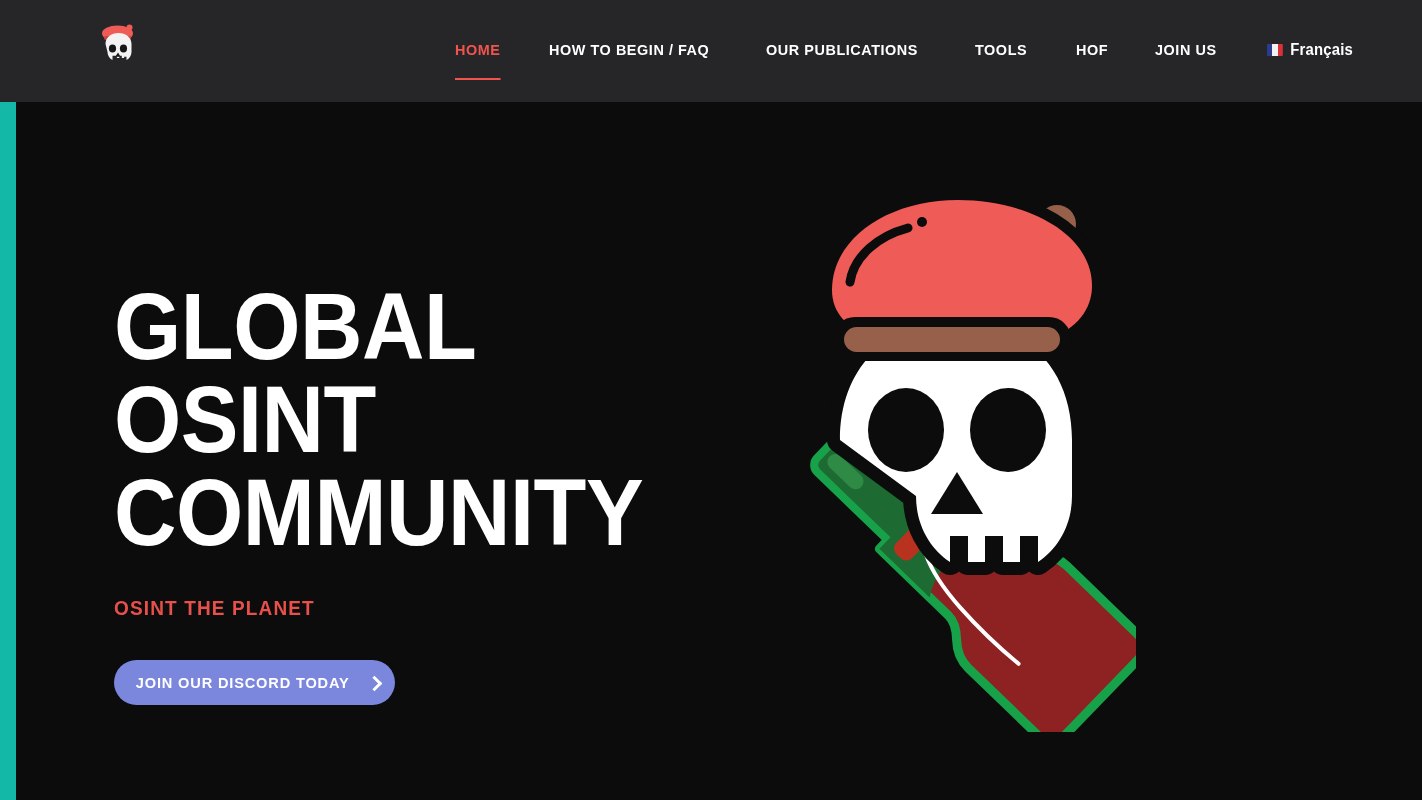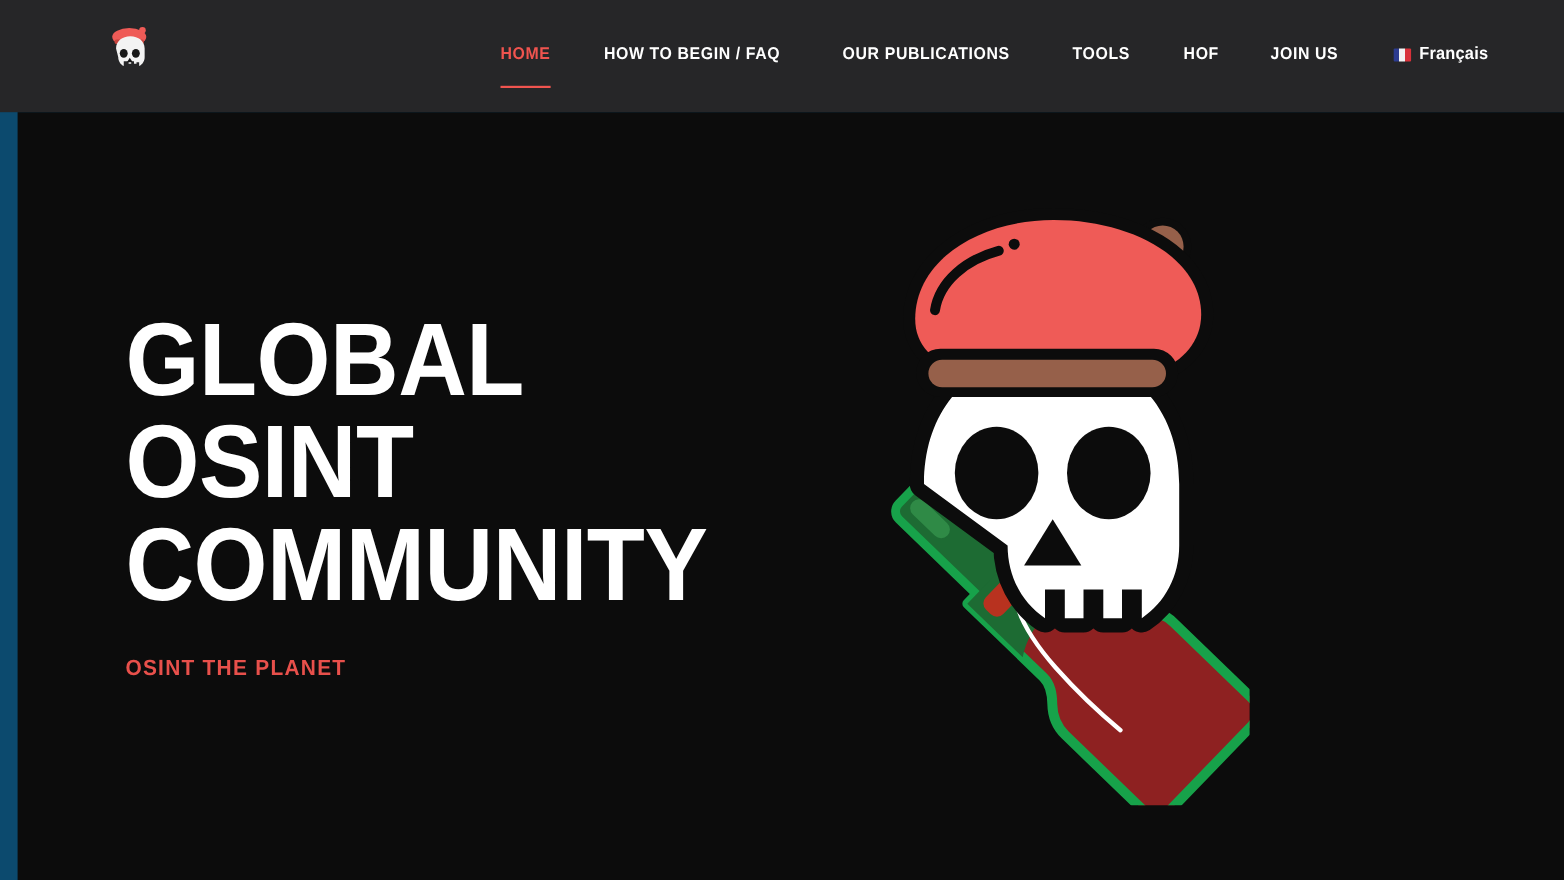--- a/index.html
+++ b/index.html
@@ -9,21 +9,21 @@
     height: 800px;
     overflow: hidden;
     background: #0c0c0c;
     font-family: "Liberation Sans", sans-serif;
   }
 
   .page {
     position: relative;
     width: 1422px;
     height: 800px;
-    background: #0c4a6e;
+    background: #14b8a6;
   }
 
   
   .site-header {
     position: absolute;
     top: 0; left: 0;
     width: 1422px;
     height: 102px;
     background: #262628;
     display: flex;
@@ -251,20 +251,24 @@
     <div class="hero-copy">
 
       <h1 class="hero-title">
         <span class="line">GLOBAL</span>
         <span class="line">OSINT</span>
         <span class="line">COMMUNITY</span>
       </h1>
 
       <p class="hero-tagline">OSINT THE PLANET</p>
 
+      <a class="cta-button" href="#">
+        <span class="cta-label">JOIN OUR DISCORD TODAY</span>
+        <span class="chevron-right"></span>
+      </a>
 
     </div>
 
     <div class="hero-art">
       <svg viewBox="0 0 330 560">
 
         <g>
           <g transform="rotate(42 165 400)">
             <rect x="20" y="370" width="290" height="62" rx="31" fill="#f08030" stroke="#d8691f" stroke-width="5"></rect>
             <g stroke="#b05a28" stroke-width="7" stroke-linecap="round">

